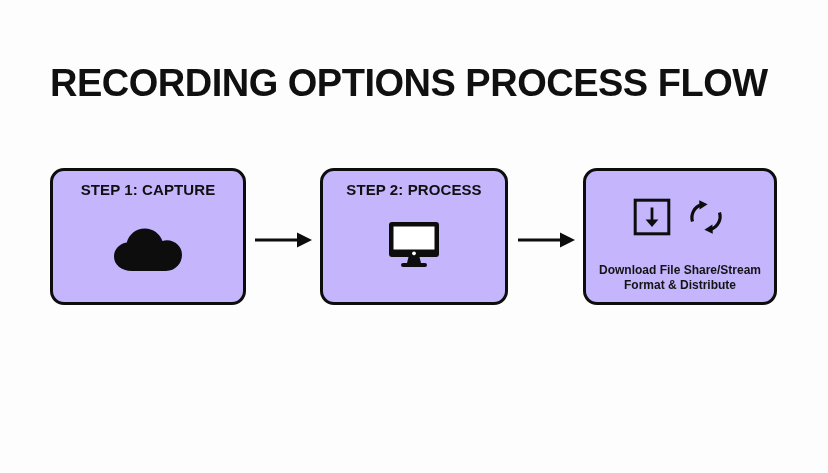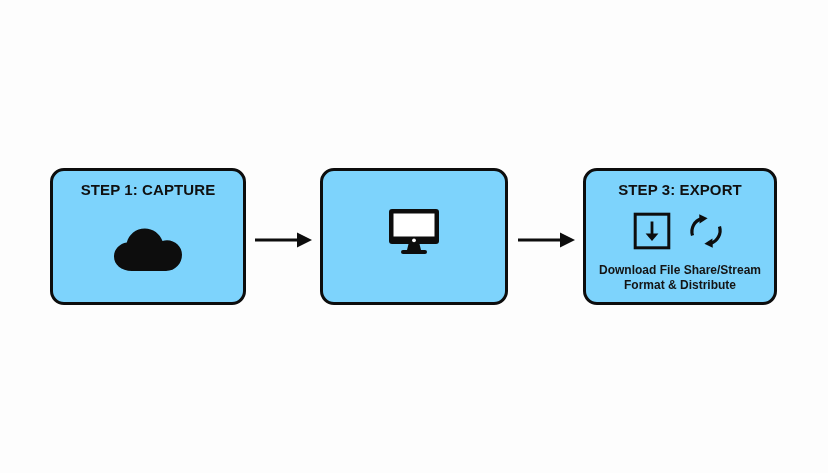--- a/index.html
+++ b/index.html
@@ -43,21 +43,21 @@
     width: 828px;
     height: 140px;
   }
 
   .step-box {
     position: absolute;
     top: 0;
     height: 137px;
     border: 3px solid #0d0d0d;
     border-radius: 14px;
-    background: #7dd3fc;
+    background: #c4b5fd;
     box-sizing: border-box;
     display: flex;
     flex-direction: column;
     align-items: center;
   }
 
   #box-1 { left: 50px;  width: 196px; }
   #box-2 { left: 320px; width: 188px; }
   #box-3 { left: 583px; width: 194px; }
 
@@ -102,20 +102,21 @@
     height: 20px;
   }
   #connector-1 { left: 255px; }
   #connector-2 { left: 518px; }
 </style>
 </head>
 <body>
 
 <div class="canvas">
 
+  <div class="page-title">RECORDING OPTIONS PROCESS FLOW</div>
 
   <div class="flow-row">
 
     <div class="step-box" id="box-1">
       <div class="step-heading">STEP 1: CAPTURE</div>
 
       <div class="icon-area">
         <svg width="72" height="50" viewBox="0 0 72 50">
           <path fill="#0d0d0d" d="M20 46 C9 46 2 39.5 2 31.5 C2 24.5 7.5 18.6 14.8 17.6 C16.6 9.5 24 3.4 32.8 3.4 C41 3.4 48 8.7 50.5 16.1 C51.9 15.6 53.4 15.3 55 15.3 C63.3 15.3 70 21.8 70 29.8 C70 38.5 63.4 46 54 46 Z"></path>
         </svg>
@@ -124,20 +125,21 @@
     </div>
 
     <div class="connector" id="connector-1">
       <svg width="58" height="20" viewBox="0 0 58 20">
         <line x1="0" y1="10" x2="44" y2="10" stroke="#0d0d0d" stroke-width="3.2"></line>
         <path fill="#0d0d0d" d="M42 2.4 L57 10 L42 17.6 Z"></path>
       </svg>
     </div>
 
     <div class="step-box" id="box-2">
+      <div class="step-heading">STEP 2: PROCESS</div>
 
       <div class="icon-area">
         <svg width="60" height="52" viewBox="0 0 60 52">
           <rect x="5" y="3" width="50" height="35" rx="3" fill="#0d0d0d"></rect>
           <rect x="9.5" y="7.5" width="41" height="23" fill="#ffffff"></rect>
           <circle cx="30" cy="34.3" r="1.9" fill="#ffffff"></circle>
           <path fill="#0d0d0d" d="M24.5 38 L35.5 38 L37 44 L23 44 Z"></path>
           <rect x="17" y="44" width="26" height="4" rx="2" fill="#0d0d0d"></rect>
         </svg>
       </div>
@@ -147,21 +149,20 @@
     </div>
 
     <div class="connector" id="connector-2">
       <svg width="58" height="20" viewBox="0 0 58 20">
         <line x1="0" y1="10" x2="44" y2="10" stroke="#0d0d0d" stroke-width="3.2"></line>
         <path fill="#0d0d0d" d="M42 2.4 L57 10 L42 17.6 Z"></path>
       </svg>
     </div>
 
     <div class="step-box" id="box-3">
-      <div class="step-heading">STEP 3: EXPORT</div>
 
       <div class="icon-area">
         <svg width="38" height="38" viewBox="0 0 38 38">
           <rect x="2.2" y="2.2" width="33.6" height="33.6" fill="none" stroke="#0d0d0d" stroke-width="3"></rect>
           <line x1="19" y1="9.5" x2="19" y2="25" stroke="#0d0d0d" stroke-width="2.8"></line>
           <path fill="#0d0d0d" d="M12.6 21.5 L19 29 L25.4 21.5 Z"></path>
         </svg>
 
         <svg width="42" height="40" viewBox="0 0 42 40">
           <path fill="none" stroke="#0d0d0d" stroke-width="3.2" stroke-linecap="butt" d="M7.5 24.5 A 13.5 13.5 0 0 1 16.5 7.6"></path>

